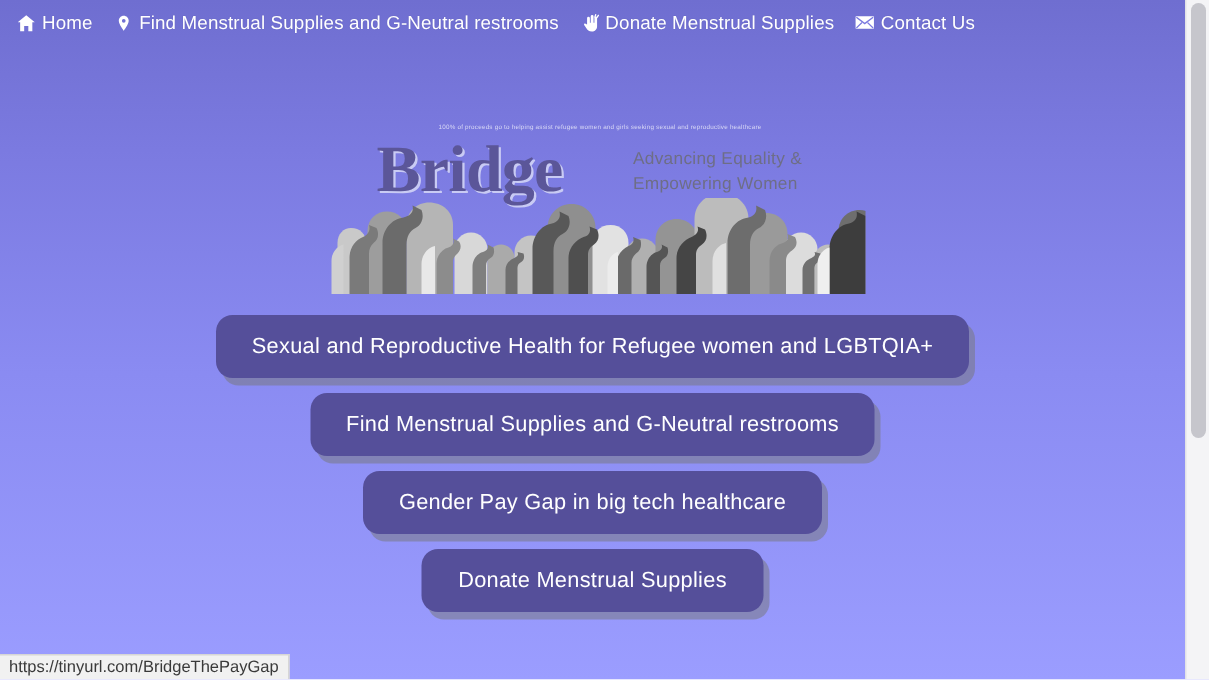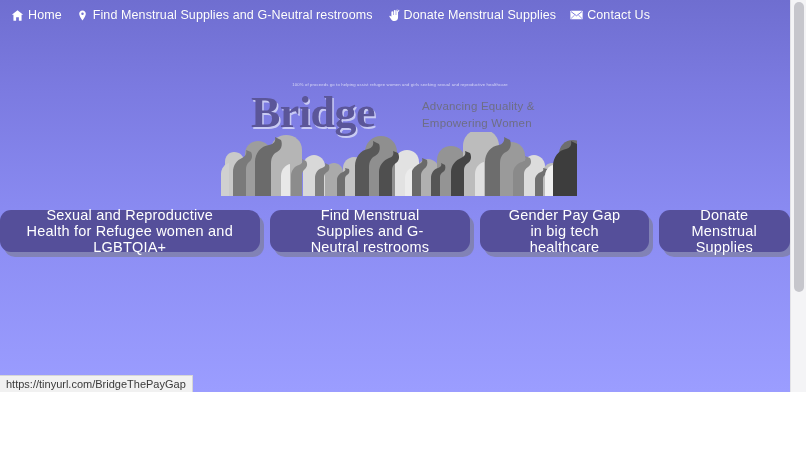--- a/index.html
+++ b/index.html
@@ -7,21 +7,21 @@
   html, body {
     width: 806px;
     height: 453px;
     overflow: hidden;
     font-family: "Liberation Sans", sans-serif;
   }
 
   #page {
     position: relative;
     width: 806px;
-    height: 392px;
+    height: 453px;
     background: linear-gradient(180deg, #6f6ed0 0%, #7b7ae0 22%, #8a8bf2 55%, #9b9dff 100%);
     overflow: hidden;
   }
 
   
   #navbar {
     position: absolute;
     top: 0; left: 0;
     width: 790px;
     height: 30px;
@@ -121,21 +121,21 @@
   }
   #silhouettes svg { display: block; width: 100%; height: 100%; }
 
   
   #button-stack {
     position: absolute;
     top: 210px;
     left: 0;
     width: 790px;
     display: flex;
-    flex-direction: row;
+    flex-direction: column;
     align-items: center;
     gap: 10px;
   }
 
   .cta-button {
     display: flex;
     align-items: center;
     justify-content: center;
     background: #554f9a;
     color: #ffffff;

